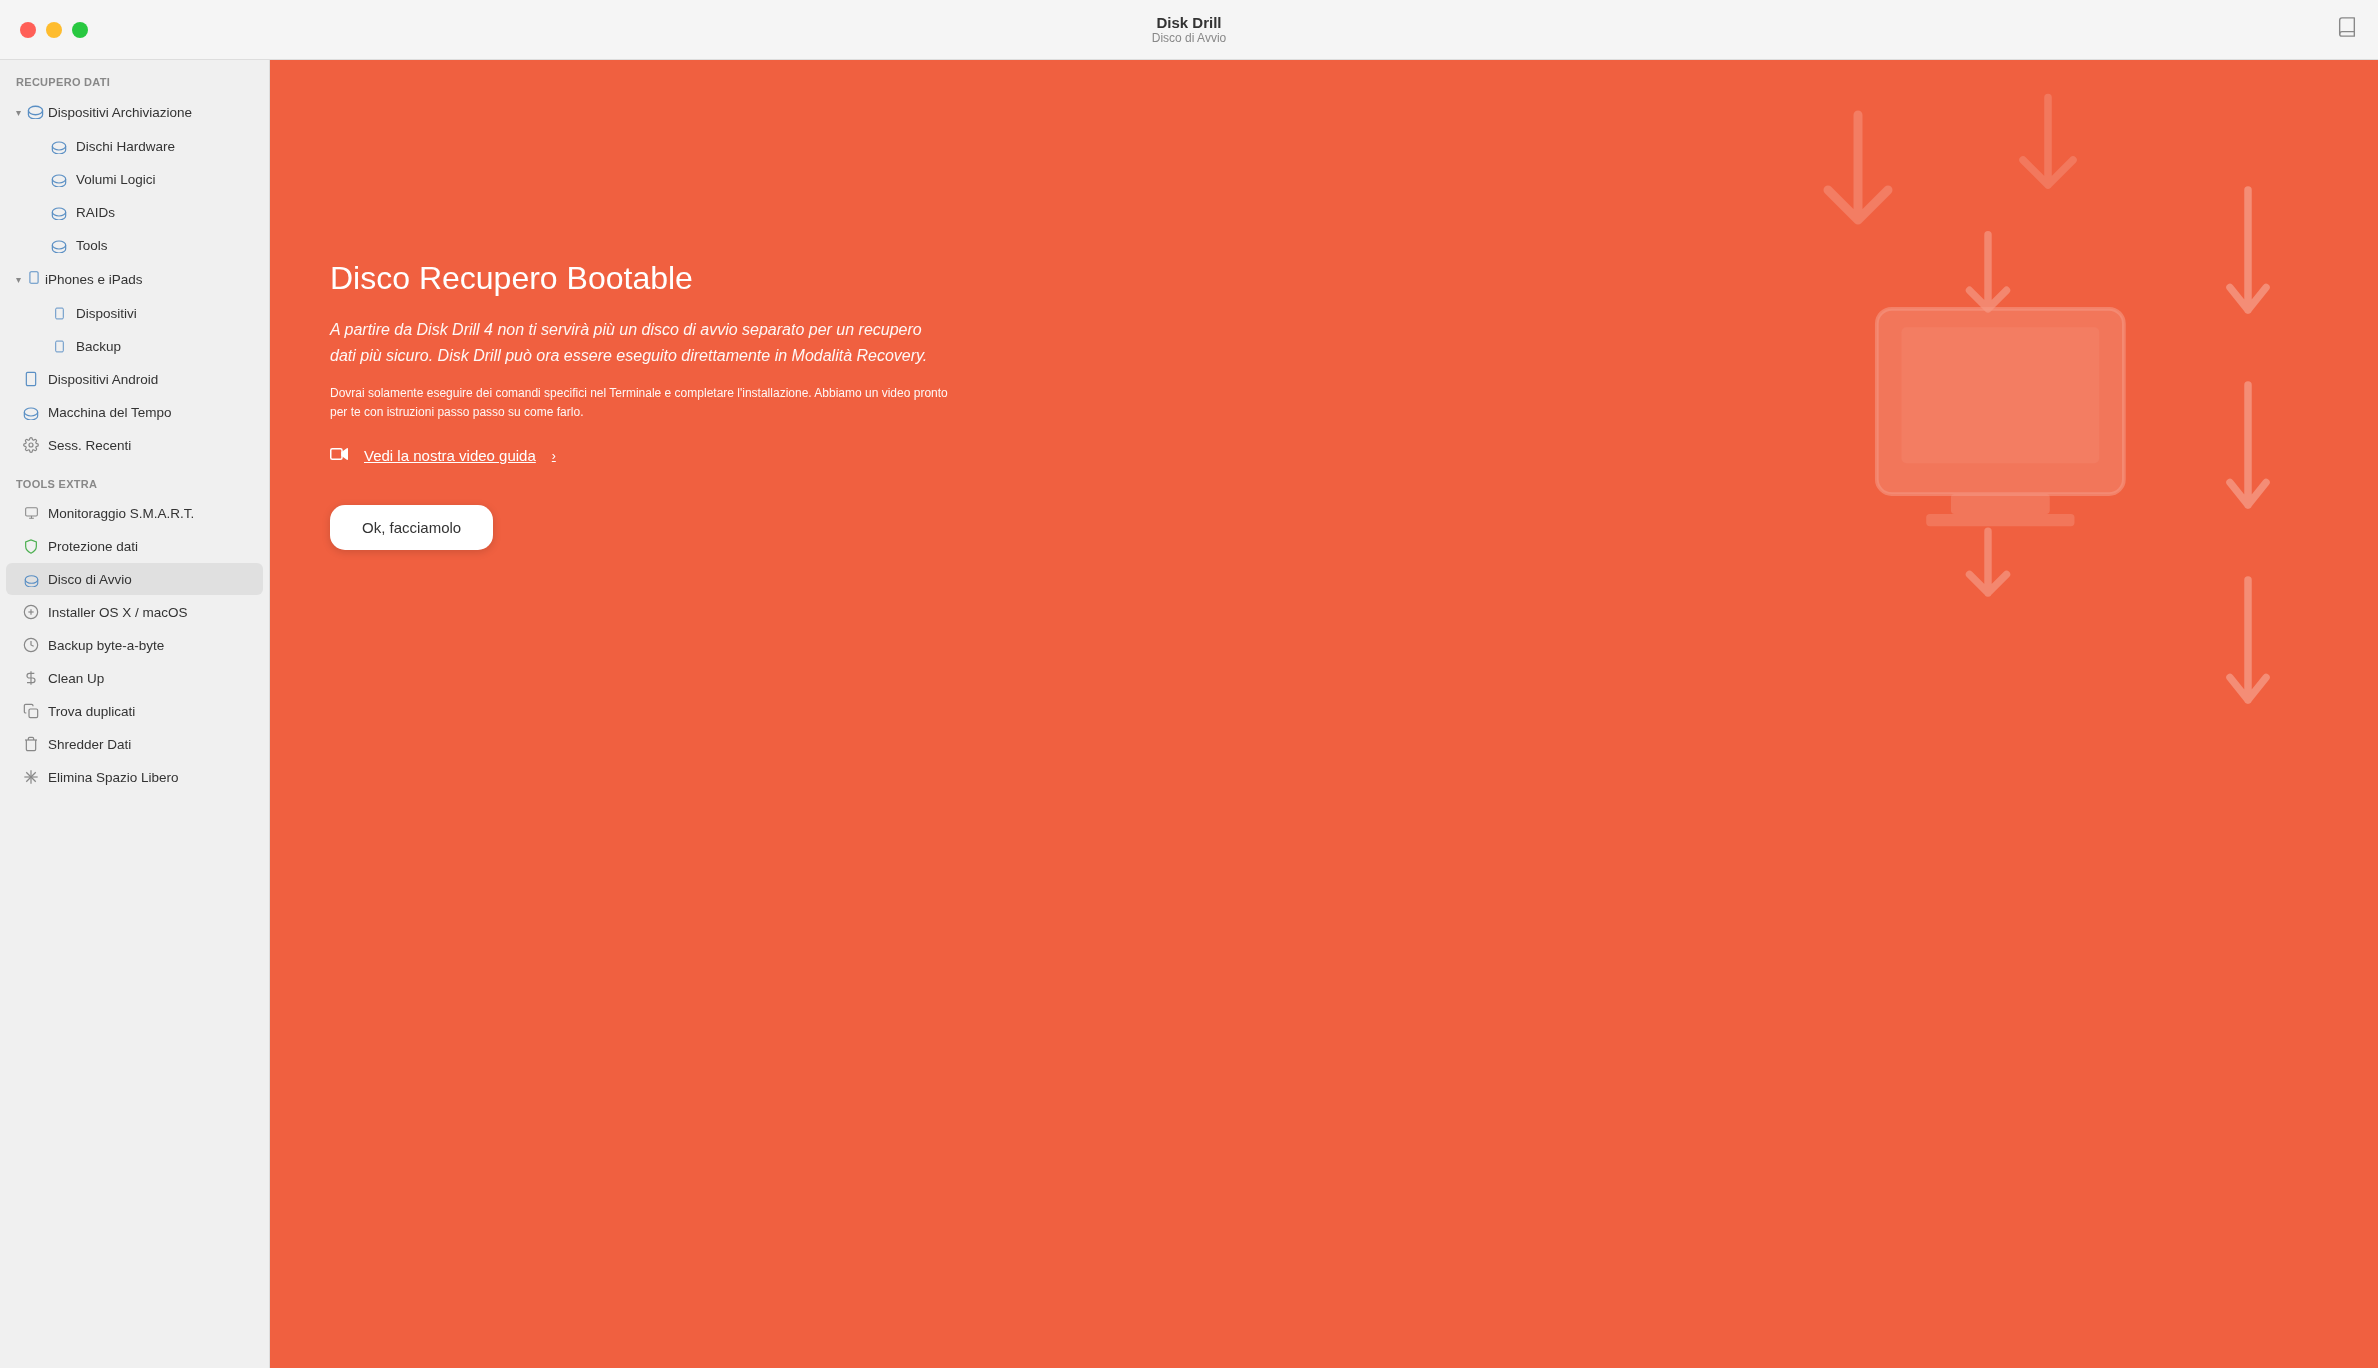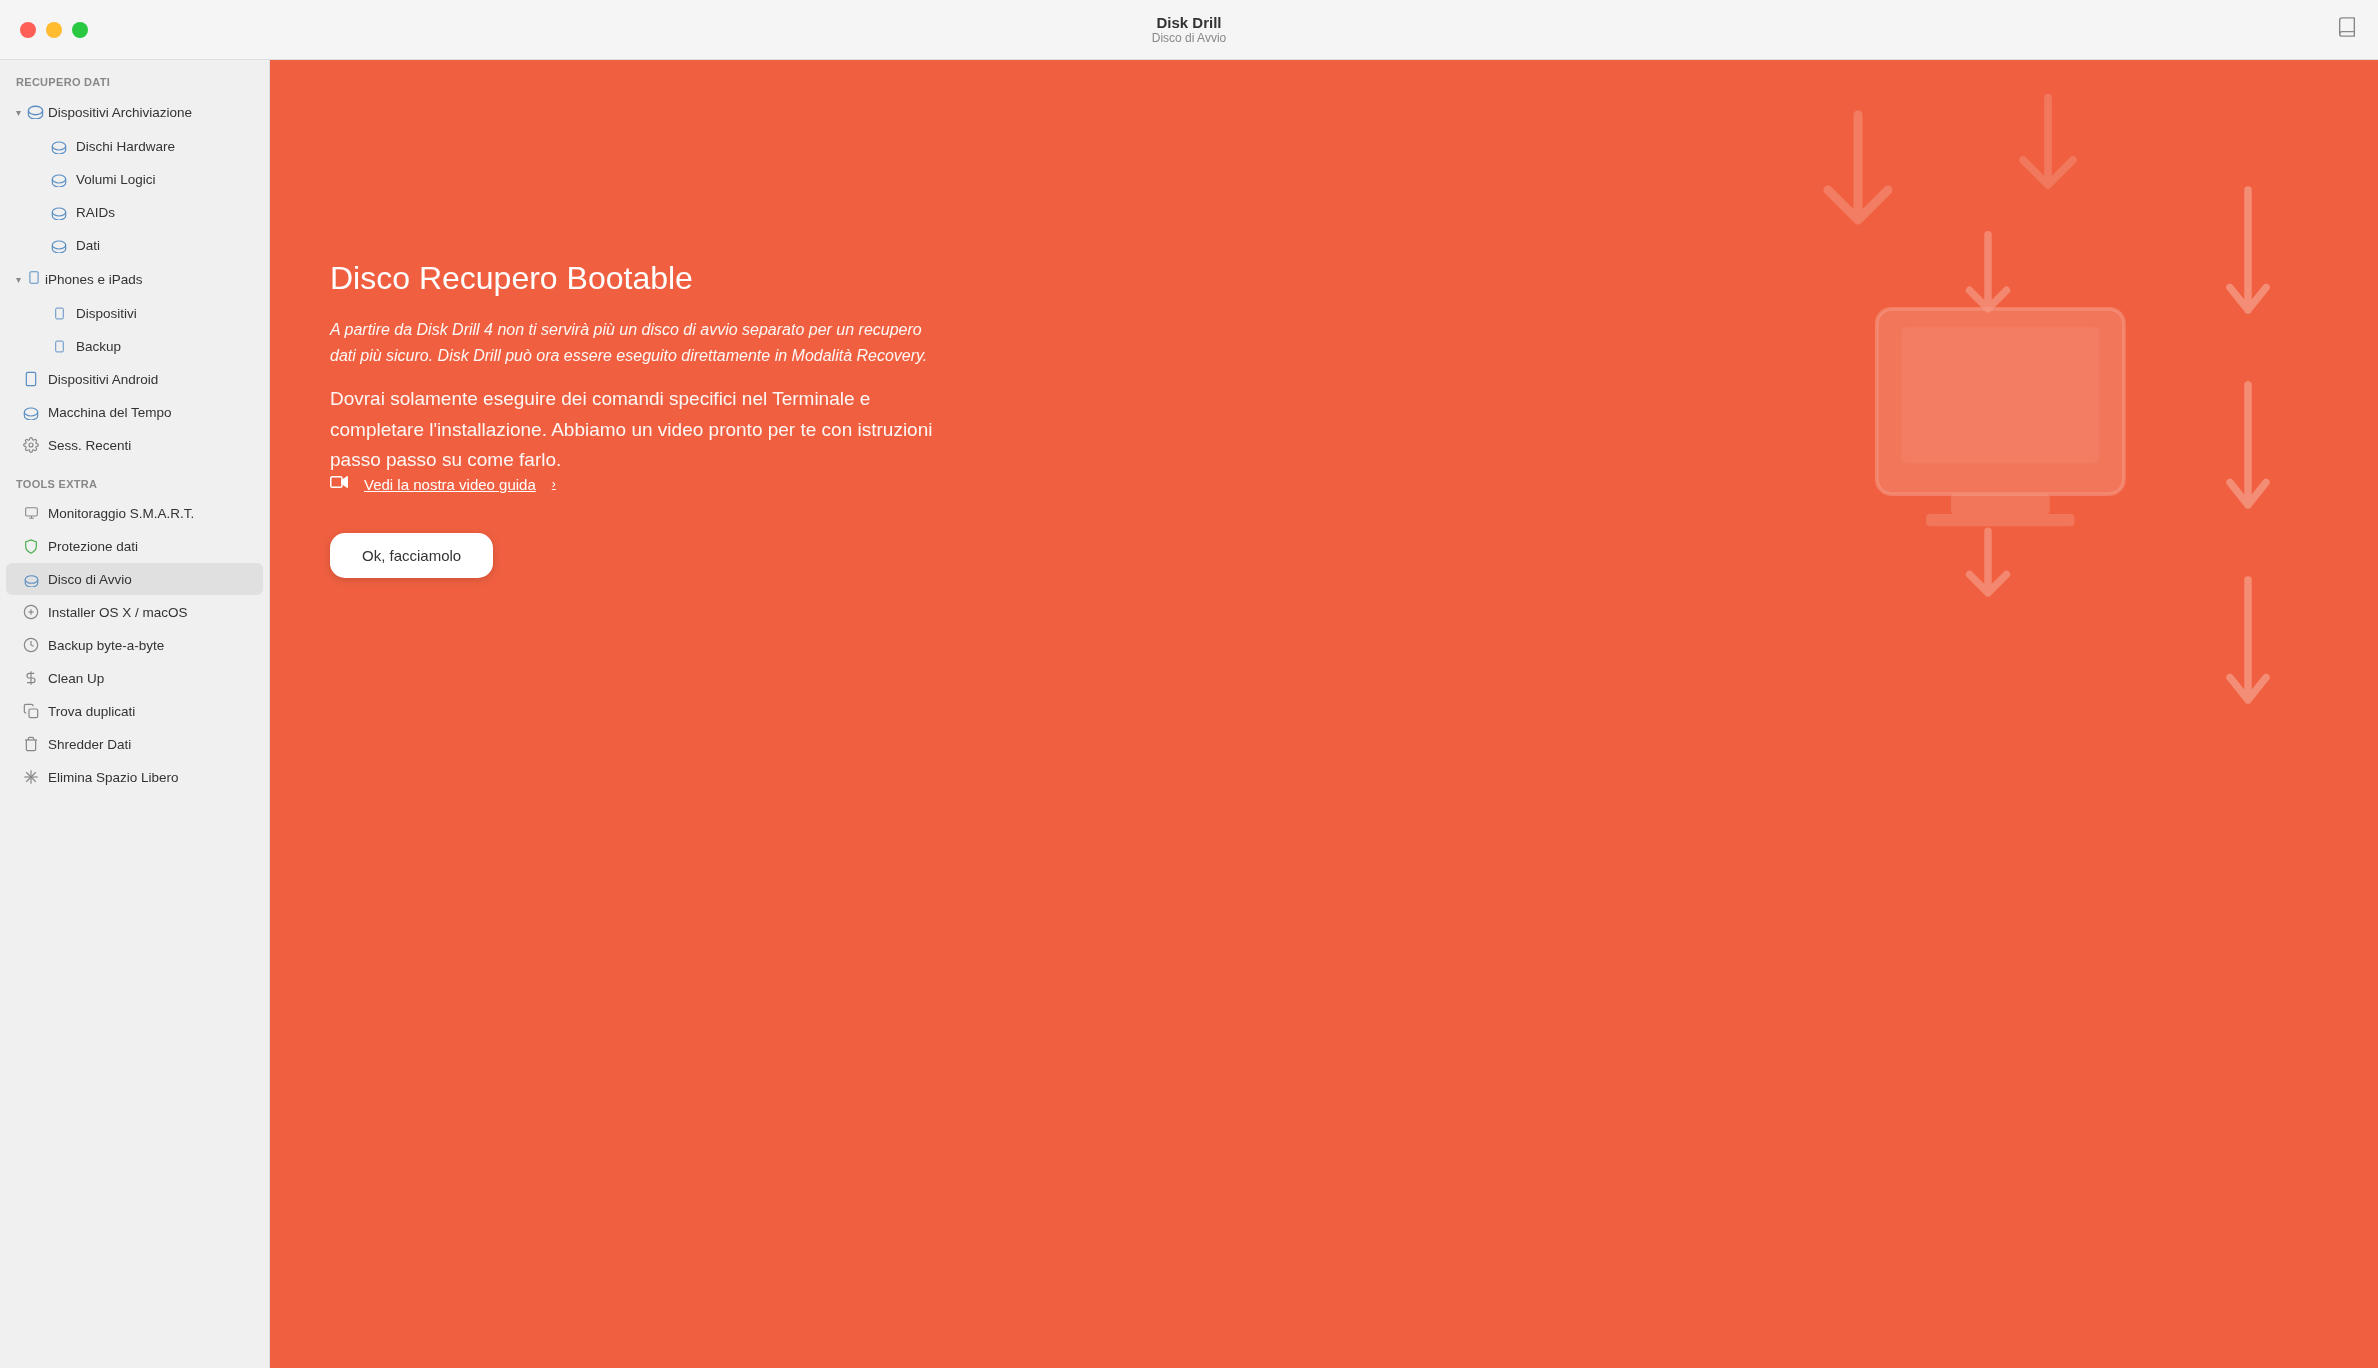--- a/index.html
+++ b/index.html
@@ -167,23 +167,24 @@
 
     .content-desc {
       font-size: 16px;
       color: rgba(255,255,255,0.95);
       line-height: 1.6;
       margin-bottom: 16px;
       font-style: italic;
     }
 
     .content-desc2 {
-      font-size: 19px;
+      font-size: 12px;
       color: rgba(255,255,255,0.95);
       line-height: 1.6;
+      margin-bottom: 24px;
     }
 
     .video-link {
       display: flex;
       align-items: center;
       gap: 16px;
       color: #fff;
       font-size: 15px;
       text-decoration: underline;
       margin-bottom: 40px;
@@ -280,21 +281,21 @@
         </span>
         <span>RAIDs</span>
       </div>
       <div class="sidebar-item">
         <span class="icon">
           <svg width="16" height="16" viewBox="0 0 24 24" fill="none" stroke="#5a8fc4" stroke-width="1.8">
             <ellipse cx="12" cy="12" rx="10" ry="6"></ellipse>
             <path d="M2 12v6c0 3.3 4.5 6 10 6s10-2.7 10-6v-6"></path>
           </svg>
         </span>
-        <span>Dati</span>
+        <span>Tools</span>
       </div>
     </div>
 
     <div class="sidebar-group-header">
       <span class="chevron">▾</span>
       <span class="icon">
         <svg width="14" height="17" viewBox="0 0 24 24" fill="none" stroke="#5a8fc4" stroke-width="1.8">
           <rect x="5" y="2" width="14" height="20" rx="2" ry="2"></rect>
           <line x1="12" y1="18" x2="12" y2="18"></line>
         </svg>

